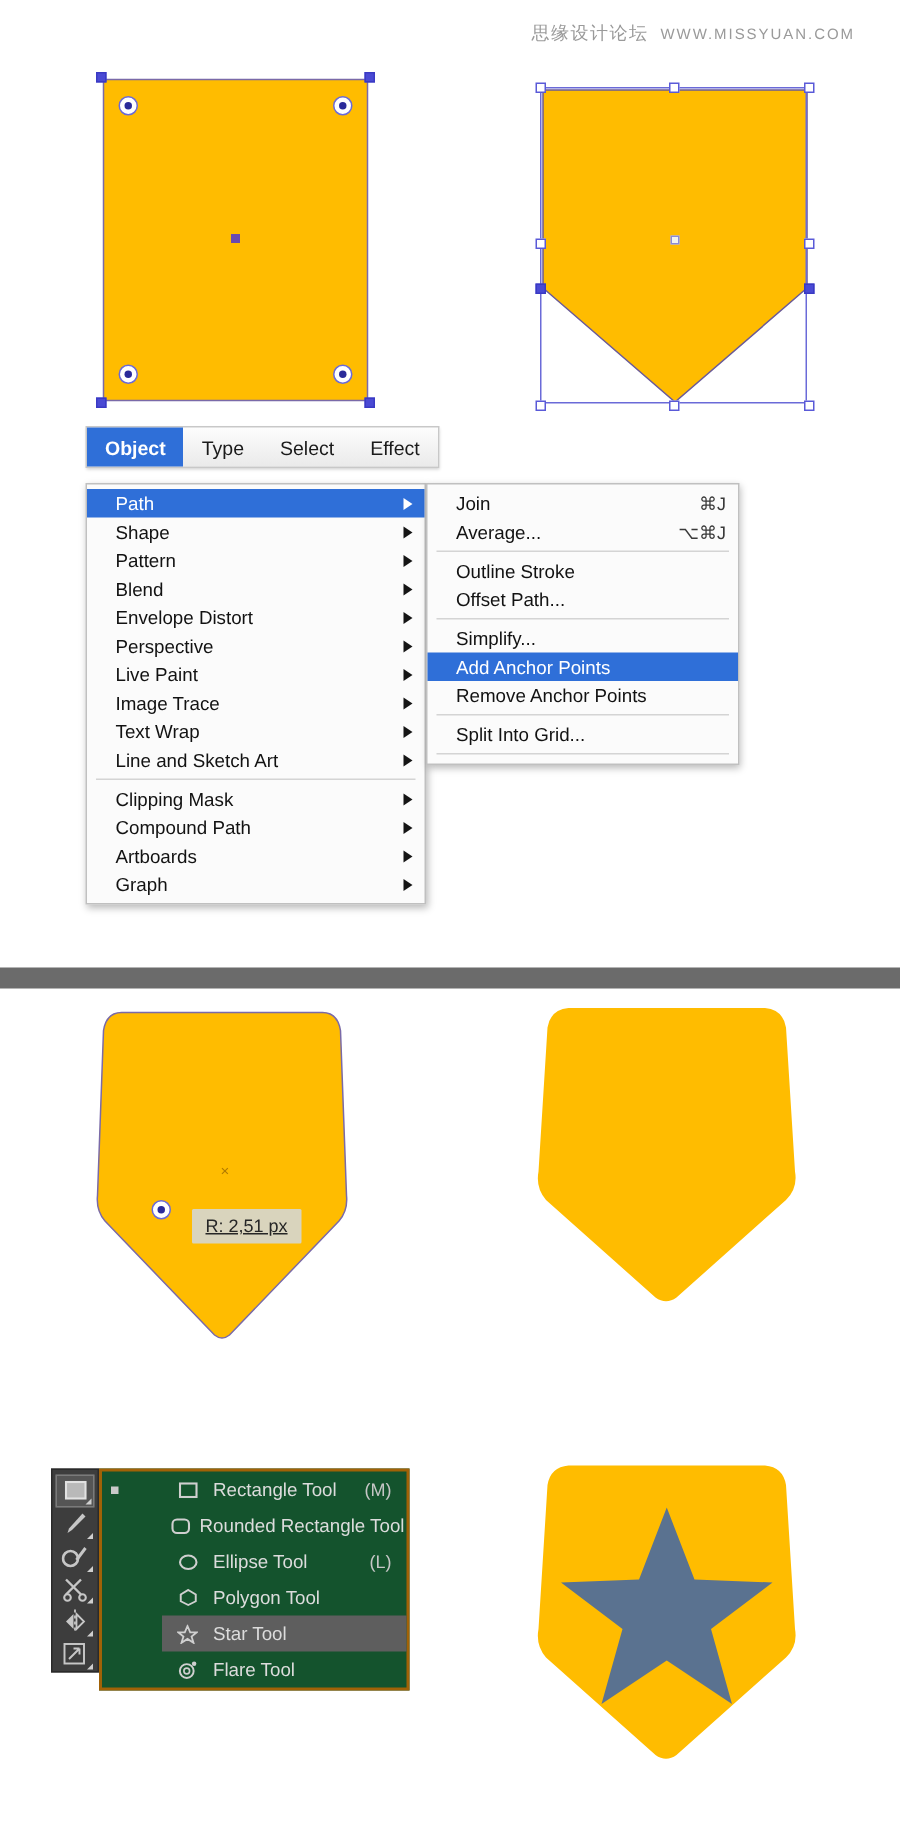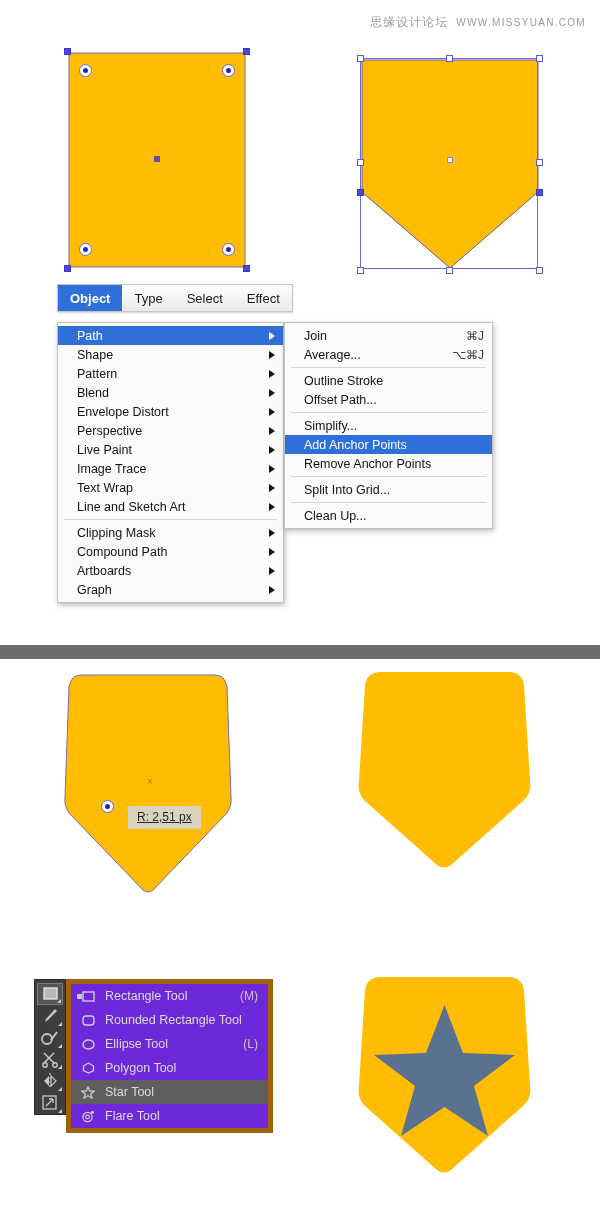--- a/index.html
+++ b/index.html
@@ -7,21 +7,21 @@
     width:600px; height:1218px;
     background:#ffffff;
     font-family:"Liberation Sans", sans-serif;
     position:relative;
     overflow:hidden;
   }
   .canvas { position:absolute; inset:0; }
 
   
   .watermark {
-    position:absolute; top:14px; right:14px;
+    position:absolute; top:14px; right:30px;
     display:flex; align-items:baseline; gap:8px;
     color:#9a9a9a;
   }
   .wm-cn { font-size:12px; letter-spacing:1px; }
   .wm-url { font-size:10px; letter-spacing:1.3px; }
 
   
   .divider-band {
     position:absolute; left:0; width:600px; height:14px;
     background:#6b6b6b;
@@ -132,22 +132,23 @@
   }
   .tool-btn.on { background:#555555; border:1px solid #7a7a7a; }
   .tool-btn .tri {
     position:absolute; right:1px; bottom:1px;
     width:0; height:0;
     border-left:4px solid transparent;
     border-bottom:4px solid #cfcfcf;
   }
   .tools-flyout {
     position:absolute;
-    background:#6d28d9;
-    border:5px solid #a16207;
+    background:#14532d;
+    border:2px solid #a16207;
+    padding-left:40px;
   }
   .tool-row {
     display:flex; align-items:center;
     height:24px; padding:0 10px 0 6px;
     color:#dcdcdc; font-size:12.5px;
     white-space:nowrap;
   }
   .tool-row.hl { background:#5e5e5e; }
   .tool-row .ticon {
     width:22px; display:flex; align-items:center; justify-content:center;
@@ -308,23 +309,20 @@
     </div>
 
     <div class="menu-sep"></div>
 
     <div class="menu-row">
       <span class="lbl">Split Into Grid...</span>
     </div>
 
     <div class="menu-sep"></div>
 
-    <div class="menu-row">
-      <span class="lbl">Clean Up...</span>
-    </div>
   </div>
 
   <div class="divider-band" style="top:645px;"></div>
 
   <div class="stage" style="left:63px; top:673px; width:170px; height:222px;">
     <svg class="shape-svg" width="170" height="222" viewBox="0 0 170 222">
       <path d="M 18 2 Q 8 2 6 14 L 2 124 Q 1 134 7 141 L 80 217 Q 85 221 90 217 L 163 141
                Q 169 134 168 124 L 164 14 Q 162 2 152 2 Z" fill="#FFBC00" stroke="#7a6aa8" stroke-width="1"></path>
     </svg>
     <div class="x-mark" style="left:84px; top:104px;">×</div>

